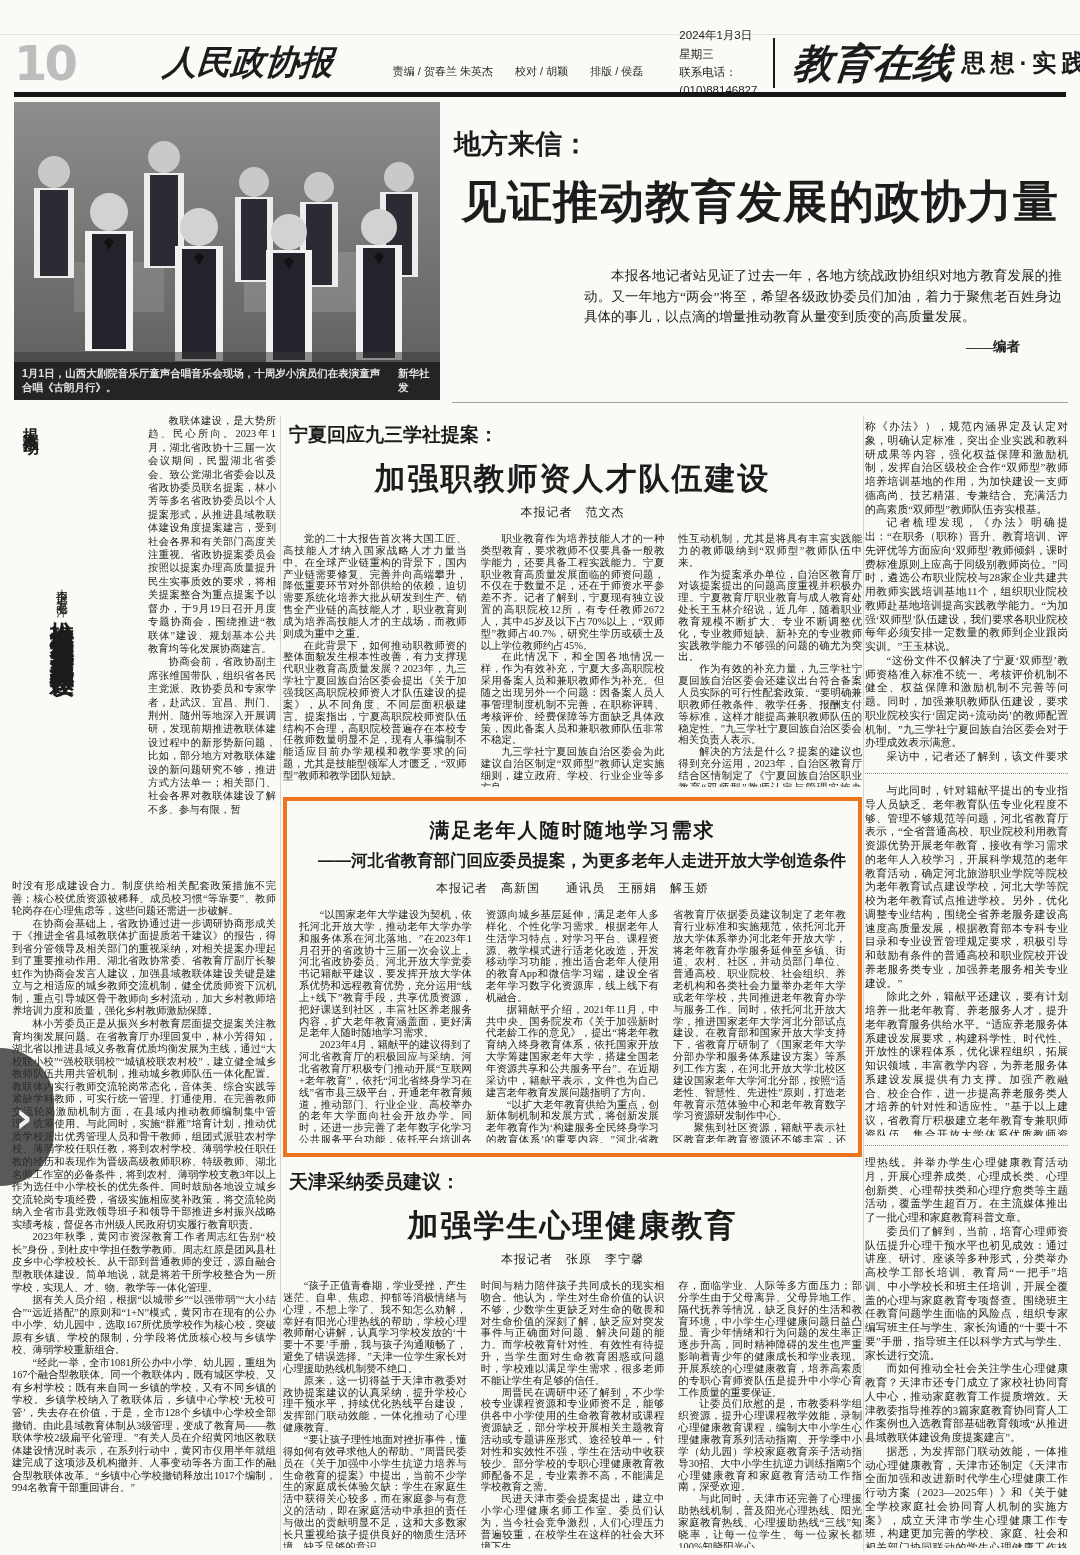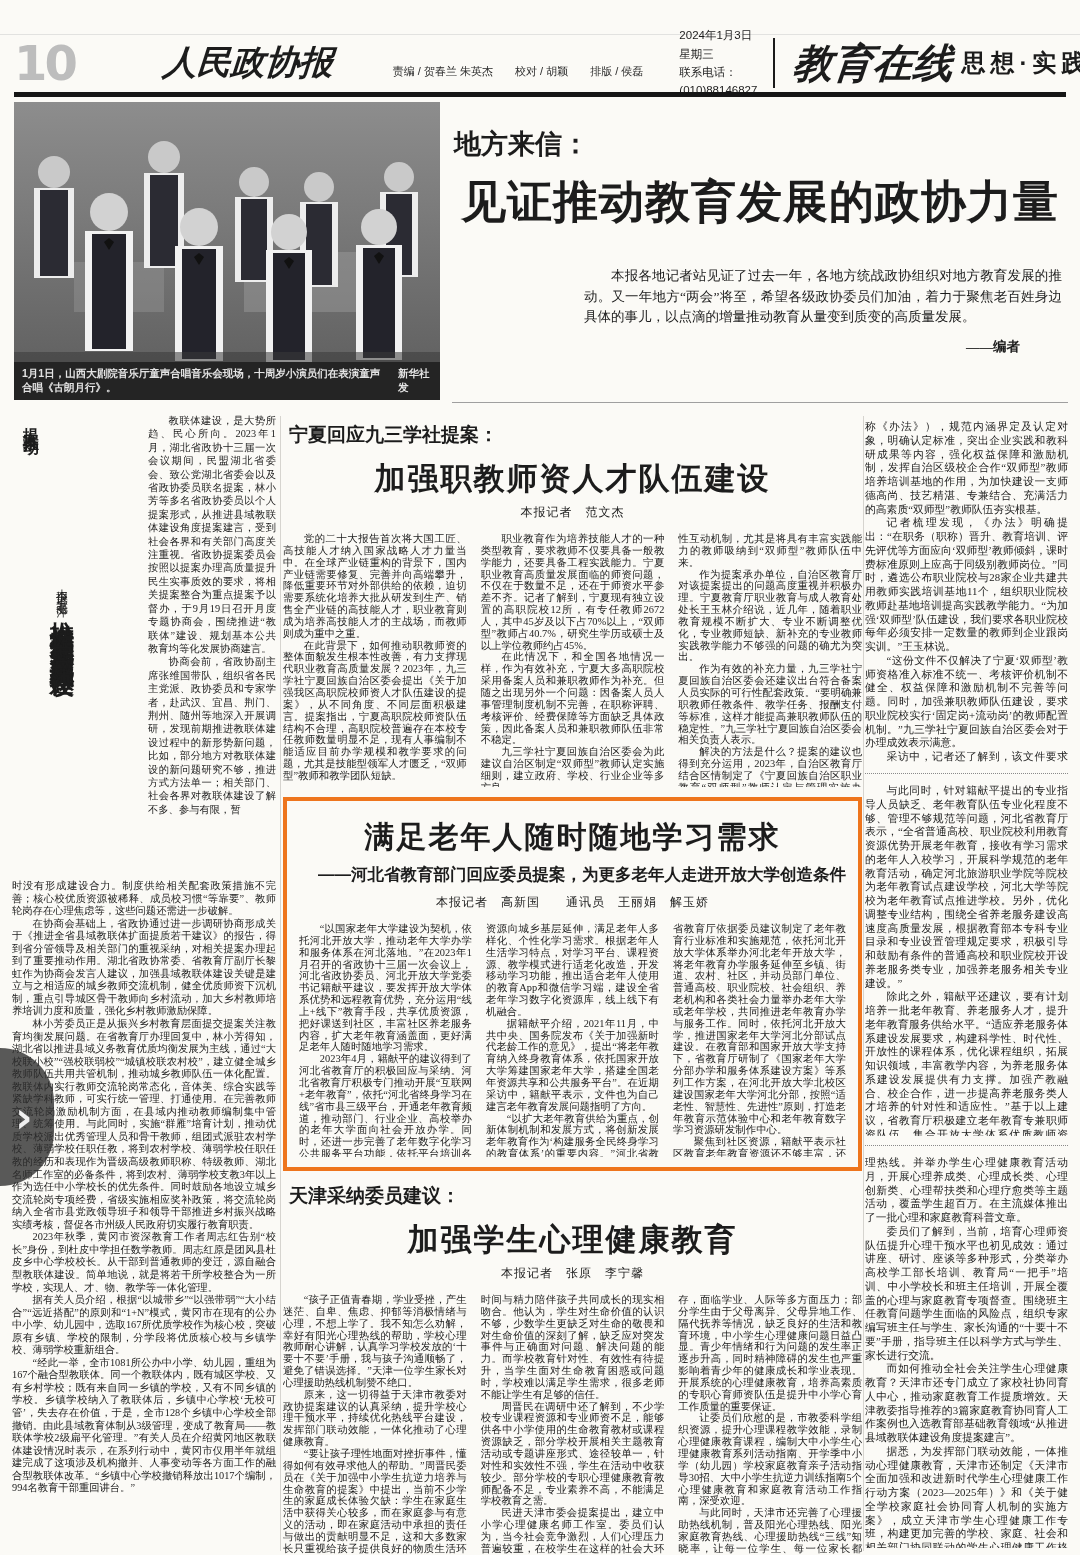--- a/index.html
+++ b/index.html
@@ -56,21 +56,21 @@
 
   
   .col-mid { position:absolute; left:271px; top:0; width:579px; }
   .art-kicker { font-family:"Liberation Sans",sans-serif; font-size:19px; font-weight:bold; margin:10px 0 0 6px; }
   .art-title { text-align:center; font-size:31px; font-weight:bold; letter-spacing:2px; margin:10px 0 4px; }
   .art-byline { text-align:center; font-size:12px; margin:2px 0 12px; letter-spacing:1px; }
   .cols3 { display:flex; gap:14px; font-size:10.4px; line-height:11.85px; text-align:justify; }
   .cols3 > div { flex:1; overflow:hidden; }
   .nx-cols { height:254px; }
   .hl-box { border:4px solid #ee751d; margin-top:10px; padding:4px 12px 10px; background:#fbfaf6; }
-  .hl-title { text-align:center; font-size:30px; font-weight:bold; letter-spacing:2px; margin:12px 0 6px; }
+  .hl-title { text-align:center; font-size:20px; font-weight:bold; letter-spacing:2px; margin:12px 0 6px; }
   .hl-subtitle { text-align:right; font-family:"Liberation Sans",sans-serif; font-size:16.5px; font-weight:bold; margin:0 0 8px; }
   .hl-cols { height:234px; }
   .tj { margin-top:12px; }
   .tj-cols { height:268px; }
   p { margin:0; text-indent:2em; }
   p.noindent { text-indent:0; }
 
   
   .col-right { position:absolute; left:853px; top:0; width:203px; height:1143px;
     font-size:10.8px; line-height:13.75px; text-align:justify; }

